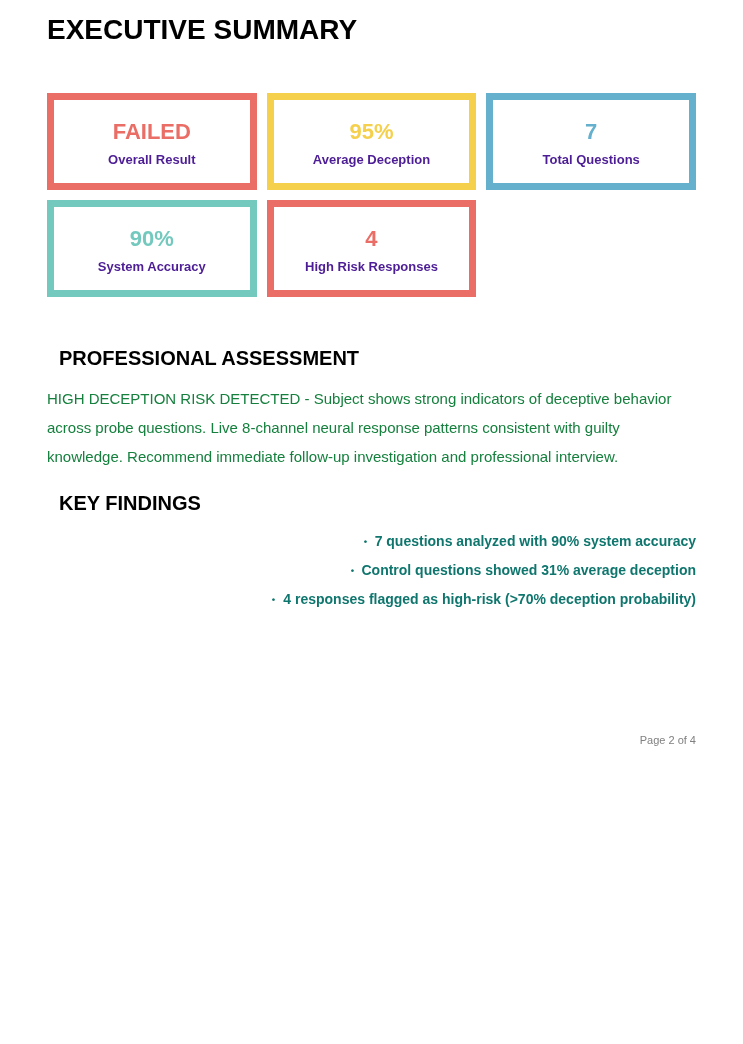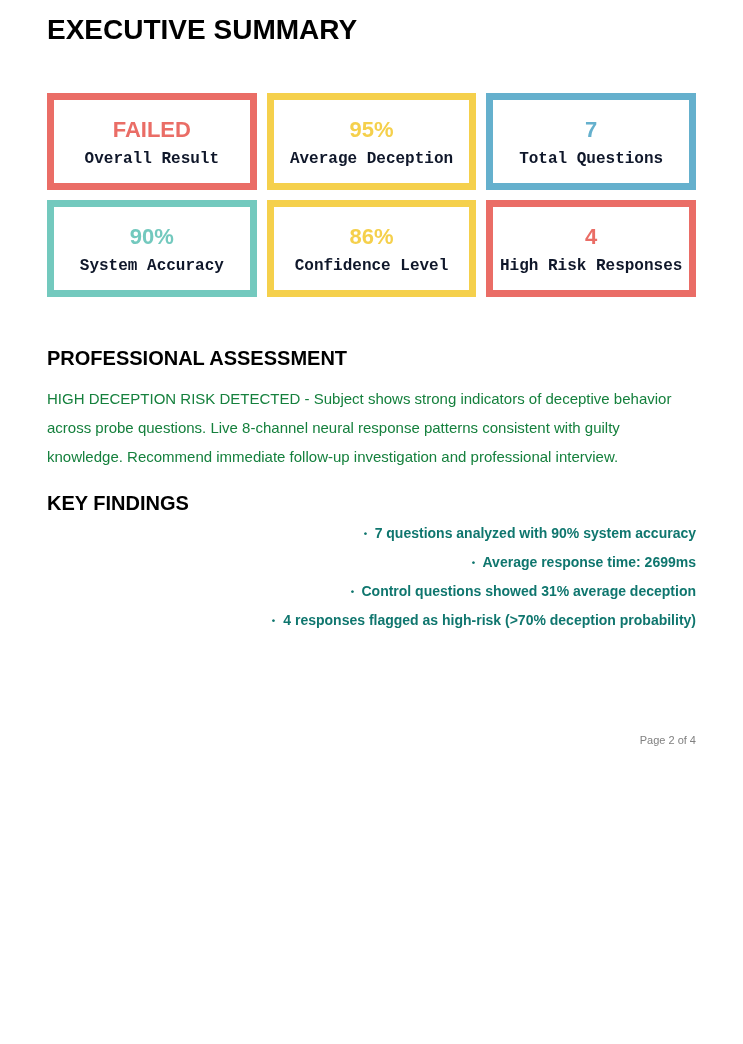--- a/index.html
+++ b/index.html
@@ -45,28 +45,27 @@
     gap: 10px;
     padding-top: 3px;
   }
   .card-value {
     font-size: 22px;
     font-weight: bold;
     line-height: 1;
     color: var(--accent, #333);
   }
   .card-label {
-    font-size: 16px;
+    font-size: 13px;
     font-weight: bold;
     line-height: 1;
-    color: #0f172a;
-    font-family: Liberation Mono, monospace;
+    color: #4c1d95;
   }
   h2.section-heading {
-    margin: 0;
+    margin: 12px;
     font-size: 20px;
     font-weight: bold;
     line-height: 1.15;
     color: #000000;
   }
   .assessment h2 { margin-top: 50px; }
   .assessment p {
     margin: 14px 0 0 0;
     font-size: 15px;
     line-height: 29px;
@@ -122,42 +121,37 @@
     <div class="card" style="--accent: #65B0CD;">
       <div class="card-value">7</div>
       <div class="card-label">Total Questions</div>
     </div>
 
     <div class="card" style="--accent: #73C9BE;">
       <div class="card-value">90%</div>
       <div class="card-label">System Accuracy</div>
     </div>
 
-    <div class="card" style="--accent: #F5D04C;">
-      <div class="card-value">86%</div>
-      <div class="card-label">Confidence Level</div>
-    </div>
 
     <div class="card" style="--accent: #EA6D66;">
       <div class="card-value">4</div>
       <div class="card-label">High Risk Responses</div>
     </div>
 
   </div>
 
   <section class="assessment">
     <h2 class="section-heading">PROFESSIONAL ASSESSMENT</h2>
     <p>HIGH DECEPTION RISK DETECTED - Subject shows strong indicators of deceptive behavior across probe questions. Live 8-channel neural response patterns consistent with guilty knowledge. Recommend immediate follow-up investigation and professional interview.</p>
   </section>
 
   <section class="findings">
     <h2 class="section-heading">KEY FINDINGS</h2>
     <ul>
       <li><span class="bullet-dot">•</span><span>7 questions analyzed with 90% system accuracy</span></li>
-      <li><span class="bullet-dot">•</span><span>Average response time: 2699ms</span></li>
       <li><span class="bullet-dot">•</span><span>Control questions showed 31% average deception</span></li>
       <li><span class="bullet-dot">•</span><span>4 responses flagged as high-risk (&gt;70% deception probability)</span></li>
     </ul>
   </section>
 
   <div class="page-footer">Page 2 of 4</div>
 
 </div>
 
 </body></html>

